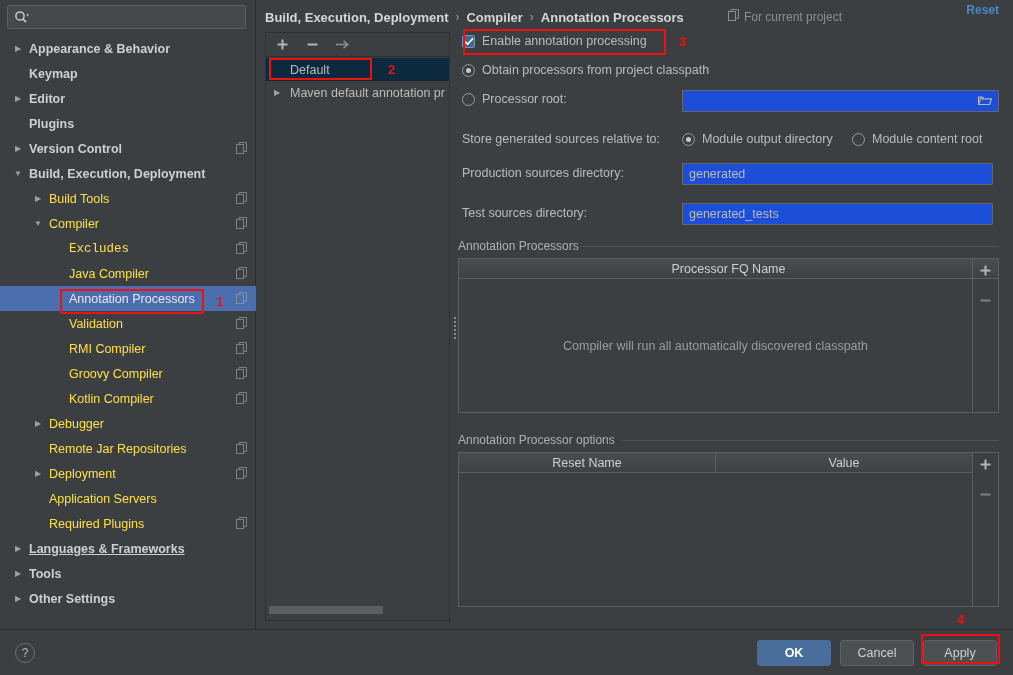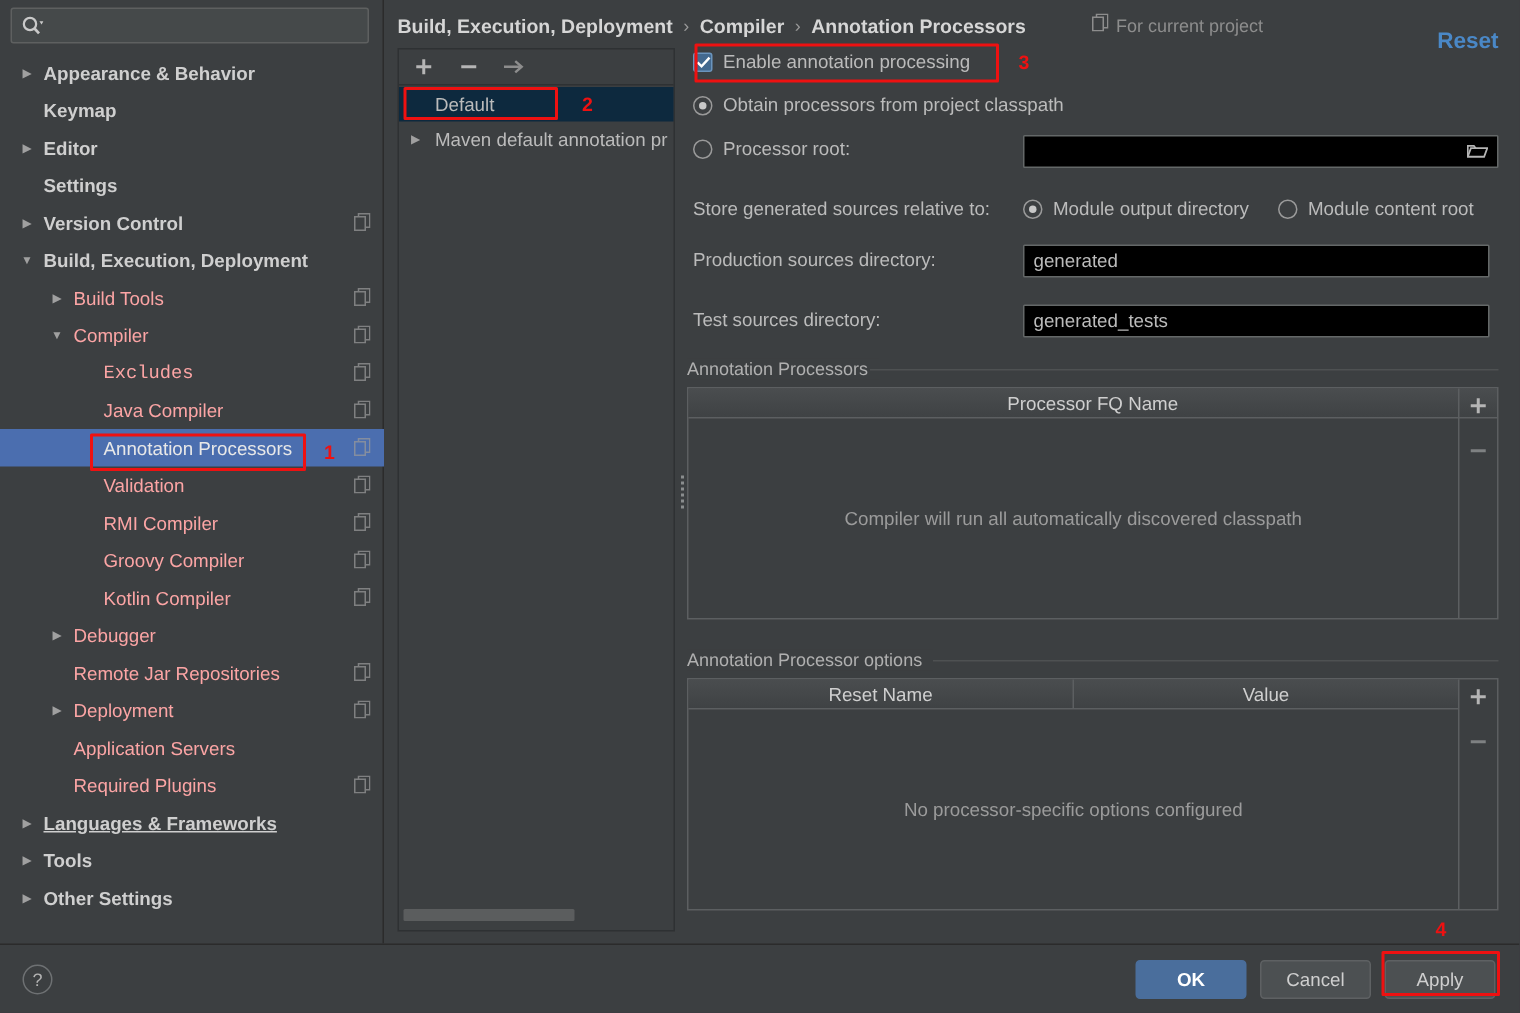--- a/index.html
+++ b/index.html
@@ -34,21 +34,21 @@
   #tree { position: absolute; left: 0; top: 36px; width: 256px; height: 590px; }
   .tree-row {
     position: relative; height: 25px; display: flex; align-items: center;
     font-size: 12.5px; white-space: nowrap;
   }
   .tree-row.selected { background: #4b6eaf; }
   .tree-row .arrow {
     position: absolute; width: 12px; text-align: center;
     font-size: 8px; color: #a0a0a0; line-height: 25px;
   }
-  .tree-row .tlabel { color: #fca5a5; }
+  .tree-row .tlabel { color: #fde047; }
   .tree-row.bold .tlabel { font-weight: bold; color: #cfcfcf; }
   .tree-row.selected .tlabel { color: #e8e8e8; }
   .copy-icon {
     position: absolute; right: 9px; top: 6px;
     width: 11px; height: 12px; opacity: .72;
   }
   .redbox {
     position: absolute; border: 2px solid #ee1111; border-radius: 1px;
     pointer-events: none;
   }
@@ -63,22 +63,22 @@
     display: flex; align-items: center; font-size: 13px; font-weight: bold;
     color: #d6d6d6; white-space: nowrap;
   }
   #crumbs .sep { color: #9a9a9a; font-weight: normal; margin: 0 7px; font-size: 12px; }
   #forproj {
     position: absolute; left: 728px; top: 9px;
     display: flex; align-items: center; gap: 5px;
     color: #8d8d8d; font-size: 12px;
   }
   #reset {
-    position: absolute; right: 14px; top: 19px;
-    color: #4a88c7; font-size: 15px; font-weight: bold; cursor: pointer;
+    position: absolute; right: 14px; top: 3px;
+    color: #4a88c7; font-size: 12px; font-weight: bold; cursor: pointer;
   }
 
   
   #modpanel {
     position: absolute; left: 265px; top: 32px; width: 185px; height: 589px;
     background: #3c3f41; border: 1px solid #2e3133;
   }
   #modtoolbar {
     position: absolute; left: 0; top: 0; width: 100%; height: 24px;
     display: flex; align-items: center; padding-left: 8px; gap: 14px;
@@ -118,21 +118,21 @@
   .radio {
     width: 13px; height: 13px; border-radius: 50%;
     border: 1px solid #9a9a9a; background: #3c3f41;
     display: flex; align-items: center; justify-content: center; margin-right: 7px;
     flex: none;
   }
   .radio.on::after { content: ""; width: 5px; height: 5px; border-radius: 50%; background: #c8c8c8; }
   .lbl { color: #bbbbbb; font-size: 12.5px; }
 
   .tfield {
-    background: #000000; border: 1px solid #646868; border-radius: 1px;
+    background: #1d4ed8; border: 1px solid #646868; border-radius: 1px;
     height: 22px; display: flex; align-items: center; padding: 0 6px;
     color: #bbbbbb; font-size: 12.5px;
   }
   .folder-btn { margin-left: auto; display: flex; align-items: center; }
 
   
   .group { position: absolute; }
   .group-title {
     position: absolute; top: -7px; left: 0; background: #3c3f41; padding-right: 7px;
     color: #b0b0b0; font-size: 12px;
@@ -209,21 +209,21 @@
           <span class="tlabel" style="margin-left: 29px;">Appearance &amp; Behavior</span>
         </div>
         <div class="tree-row bold">
           <span class="tlabel" style="margin-left: 29px;">Keymap</span>
         </div>
         <div class="tree-row bold">
           <span class="arrow" style="left: 12px;">▶</span>
           <span class="tlabel" style="margin-left: 29px;">Editor</span>
         </div>
         <div class="tree-row bold">
-          <span class="tlabel" style="margin-left: 29px;">Settings</span>
+          <span class="tlabel" style="margin-left: 29px;">Plugins</span>
         </div>
         <div class="tree-row bold">
           <span class="arrow" style="left: 12px;">▶</span>
           <span class="tlabel" style="margin-left: 29px;">Version Control</span>
           <span class="copy-icon"><svg width="11" height="12" viewBox="0 0 11 12">
               <rect x="0.5" y="2.5" width="7" height="9" fill="none" stroke="#9a9a9a"></rect>
               <path d="M3 2.5 V0.5 H10.5 V9.5 H7.5" fill="none" stroke="#9a9a9a"></path>
             </svg></span>
         </div>
         <div class="tree-row bold">
@@ -494,23 +494,20 @@
 
     <div class="group" style="left:4px; top:412px; width:541px;">
       <div class="group-title">Annotation Processor options</div>
       <div class="group-line" style="left:164px; width:377px;"></div>
 
       <div class="tbl" style="left:0px; top:12px; width:541px; height:155px;">
         <div class="tbl-head" style="margin-right:26px;">
           <div class="th">Reset Name</div>
           <div class="th">Value</div>
         </div>
-        <div class="tbl-body" style="right:26px;">
-          <span class="empty-msg">No processor-specific options configured</span>
-        </div>
         <div class="sidebtns" style="right:0;">
           <span class="sbtn">
             <svg width="13" height="13" viewBox="0 0 13 13">
               <line x1="6.5" y1="1.5" x2="6.5" y2="11.5" stroke="#b5b5b5" stroke-width="2"></line>
               <line x1="1.5" y1="6.5" x2="11.5" y2="6.5" stroke="#b5b5b5" stroke-width="2"></line>
             </svg>
           </span>
           <span class="sbtn">
             <svg width="13" height="13" viewBox="0 0 13 13">
               <line x1="1.5" y1="6.5" x2="11.5" y2="6.5" stroke="#7e8182" stroke-width="2"></line>

